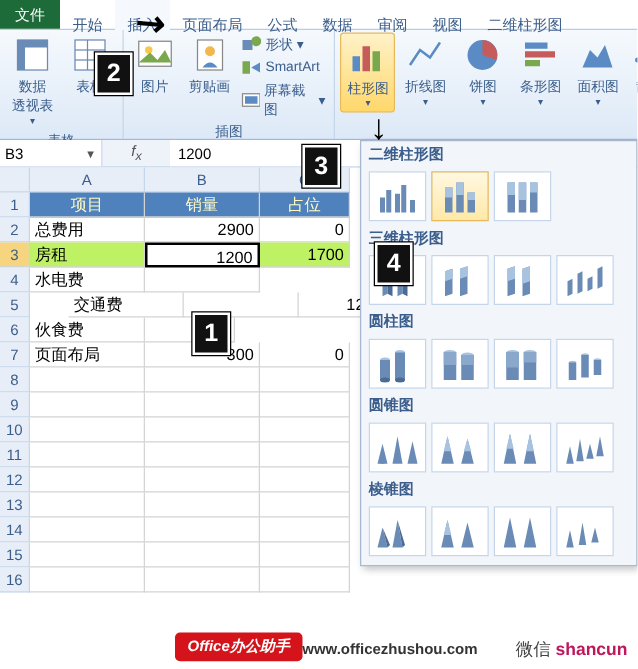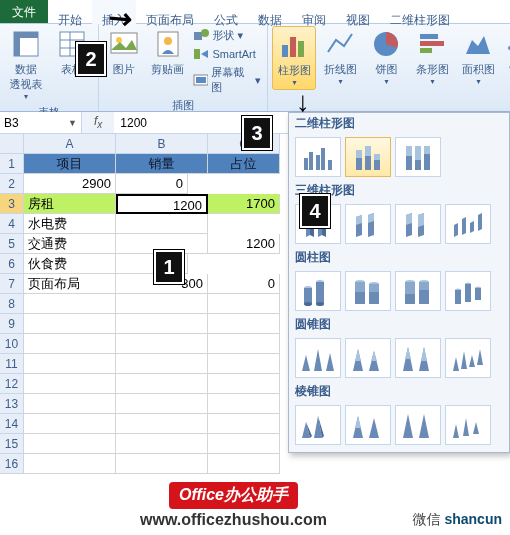--- a/index.html
+++ b/index.html
@@ -21,55 +21,55 @@
 .big-btn .ico { width: 32px; height: 32px; margin-bottom: 2px; }
 .big-btn .dd::after { content: "▾"; font-size: 8px; display: block; }
 .small-col { display: flex; flex-direction: column; gap: 1px; }
 .small-btn { display: flex; align-items: center; gap: 3px; font-size: 11px; color: #3b5e8c; padding: 1px 3px; cursor: pointer; }
 .small-btn .sico { width: 16px; height: 16px; }
 
 
 .fbar { display: flex; align-items: center; height: 22px; border-bottom: 1px solid #c5d6ea; font-size: 12px; background: #eef3fa; }
 .namebox { width: 82px; border-right: 1px solid #c5d6ea; padding: 0 4px; display: flex; align-items: center; justify-content: space-between; background: #fff; height: 100%; }
 .namebox .dd { font-size: 9px; color: #555; }
-.fx { padding: 0 12px; font-style: italic; color: #555; }
+.fx { padding: 0 23px; font-style: italic; color: #555; }
 .fval { flex: 1; padding: 0 6px; background: #fff; height: 100%; display: flex; align-items: center; }
 
 
 .grid { position: relative; font-size: 13px; }
 .selectall { position: absolute; left: 0; top: 0; width: 24px; height: 20px; background: #e8eef7; border-right: 1px solid #c5d6ea; border-bottom: 1px solid #c5d6ea; }
 .colheads { display: flex; margin-left: 24px; }
 .colhead { background: #e8eef7; border-right: 1px solid #c5d6ea; border-bottom: 1px solid #c5d6ea; text-align: center; height: 20px; line-height: 20px; color: #3b5e8c; font-size: 12px; }
 .rows { }
 .row { display: flex; height: 20px; }
 .rowhead { width: 24px; background: #e8eef7; border-right: 1px solid #c5d6ea; border-bottom: 1px solid #c5d6ea; text-align: center; font-size: 12px; color: #3b5e8c; line-height: 20px; }
 .rowhead.sel { background: #f7d57e; }
 .cell { border-right: 1px solid #d4d4d4; border-bottom: 1px solid #d4d4d4; padding: 0 4px; line-height: 20px; overflow: hidden; white-space: nowrap; }
-.hdr { background: #4f81bd; color: #0f172a; text-align: center; font-weight: normal; }
+.hdr { background: #4f81bd; color: #fef9c3; text-align: center; font-weight: normal; }
 .data-right { text-align: right; }
 .selrow .cell { background: #bef264; }
 .activecell { border: 2px solid #000 !important; background: #fff !important; position: relative; }
 
 
 .chartpanel { position: absolute; left: 288px; top: 112px; width: 222px; background: #f2f5fa; border: 1px solid #a7b8cf; font-size: 12px; padding-bottom: 4px; box-shadow: 2px 3px 6px rgba(0,0,0,.25); }
 .cp-section { padding: 2px 6px; color: #3b5e8c; font-weight: bold; }
 .cp-row { display: flex; gap: 4px; padding: 3px 6px; flex-wrap: wrap; }
 .cp-item { width: 46px; height: 40px; background: #fff; border: 1px solid #c5d6ea; display: flex; align-items: center; justify-content: center; cursor: pointer; }
 .cp-item.hover { border: 1px solid #e6b95a; background: linear-gradient(#fff8e1,#ffe9a8); }
 .cp-item svg { width: 40px; height: 34px; }
 
 
 .callout { position: absolute; background: #111; color: #fff; font-size: 20px; font-weight: bold; width: 30px; height: 34px; display: flex; align-items: center; justify-content: center; border: 2px solid #fff; box-shadow: 0 0 0 1px #000; }
 .arrow { position: absolute; color: #000; font-size: 28px; font-weight: bold; }
 
 
-.wm { position: absolute; bottom: 6px; left: 140px; display: flex; flex-direction: column; align-items: center; font-size: 16px; }
+.wm { position: absolute; bottom: 6px; left: 140px; display: flex; flex-direction: row; align-items: center; font-size: 12px; }
 .wm-badge { background: #d4131a; color: #fff; font-weight: bold; padding: 3px 10px; border-radius: 4px; font-style: italic; }
 .wm-right { position: absolute; right: 8px; bottom: 6px; font-size: 14px; color: #444; }
-.wm-right .mk { color: #0c4a6e; font-weight: bold; }
+.wm-right .mk { color: #be185d; font-weight: bold; }
 </style>
 </head>
 <body>
 
 <div class="tabs">
   <div class="tab file">文件</div>
   <div class="tab">开始</div>
   <div class="tab active">插入</div>
   <div class="tab">页面布局</div>
   <div class="tab">公式</div>
@@ -217,37 +217,38 @@
     </div>
   <div class="rows" id="rows">
       <div class="row">
         <div class="rowhead">1</div>
         <div class="cell hdr" style="width: 92px;">项目</div>
         <div class="cell hdr" style="width: 92px;">销量</div>
         <div class="cell hdr" style="width: 72px;">占位</div>
       </div>
       <div class="row">
         <div class="rowhead">2</div>
+        <div class="cell" style="width: 92px;">总费用</div>
         <div class="cell data-right" style="width: 92px;">2900</div>
         <div class="cell data-right" style="width: 72px;">0</div>
       </div>
       <div class="row selrow">
         <div class="rowhead sel">3</div>
         <div class="cell" style="width: 92px;">房租</div>
         <div class="cell data-right activecell" style="width: 92px;">1200</div>
         <div class="cell data-right" style="width: 72px; padding-left: 12px;">1700</div>
       </div>
       <div class="row">
         <div class="rowhead">4</div>
         <div class="cell" style="width: 92px;">水电费</div>
         <div class="cell data-right" style="width: 92px;"></div>
       </div>
       <div class="row">
         <div class="rowhead">5</div>
-        <div class="cell" style="width: 92px;">交通费</div>
+        <div class="cell" style="width: 92px; margin-left: 31px;">交通费</div>
         <div class="cell data-right" style="width: 92px;"></div>
         <div class="cell data-right" style="width: 72px;">1200</div>
       </div>
       <div class="row">
         <div class="rowhead">6</div>
         <div class="cell" style="width: 92px;">伙食费</div>
         <div class="cell data-right" style="width: 72px;">300</div>
       </div>
       <div class="row">
         <div class="rowhead">7</div>

